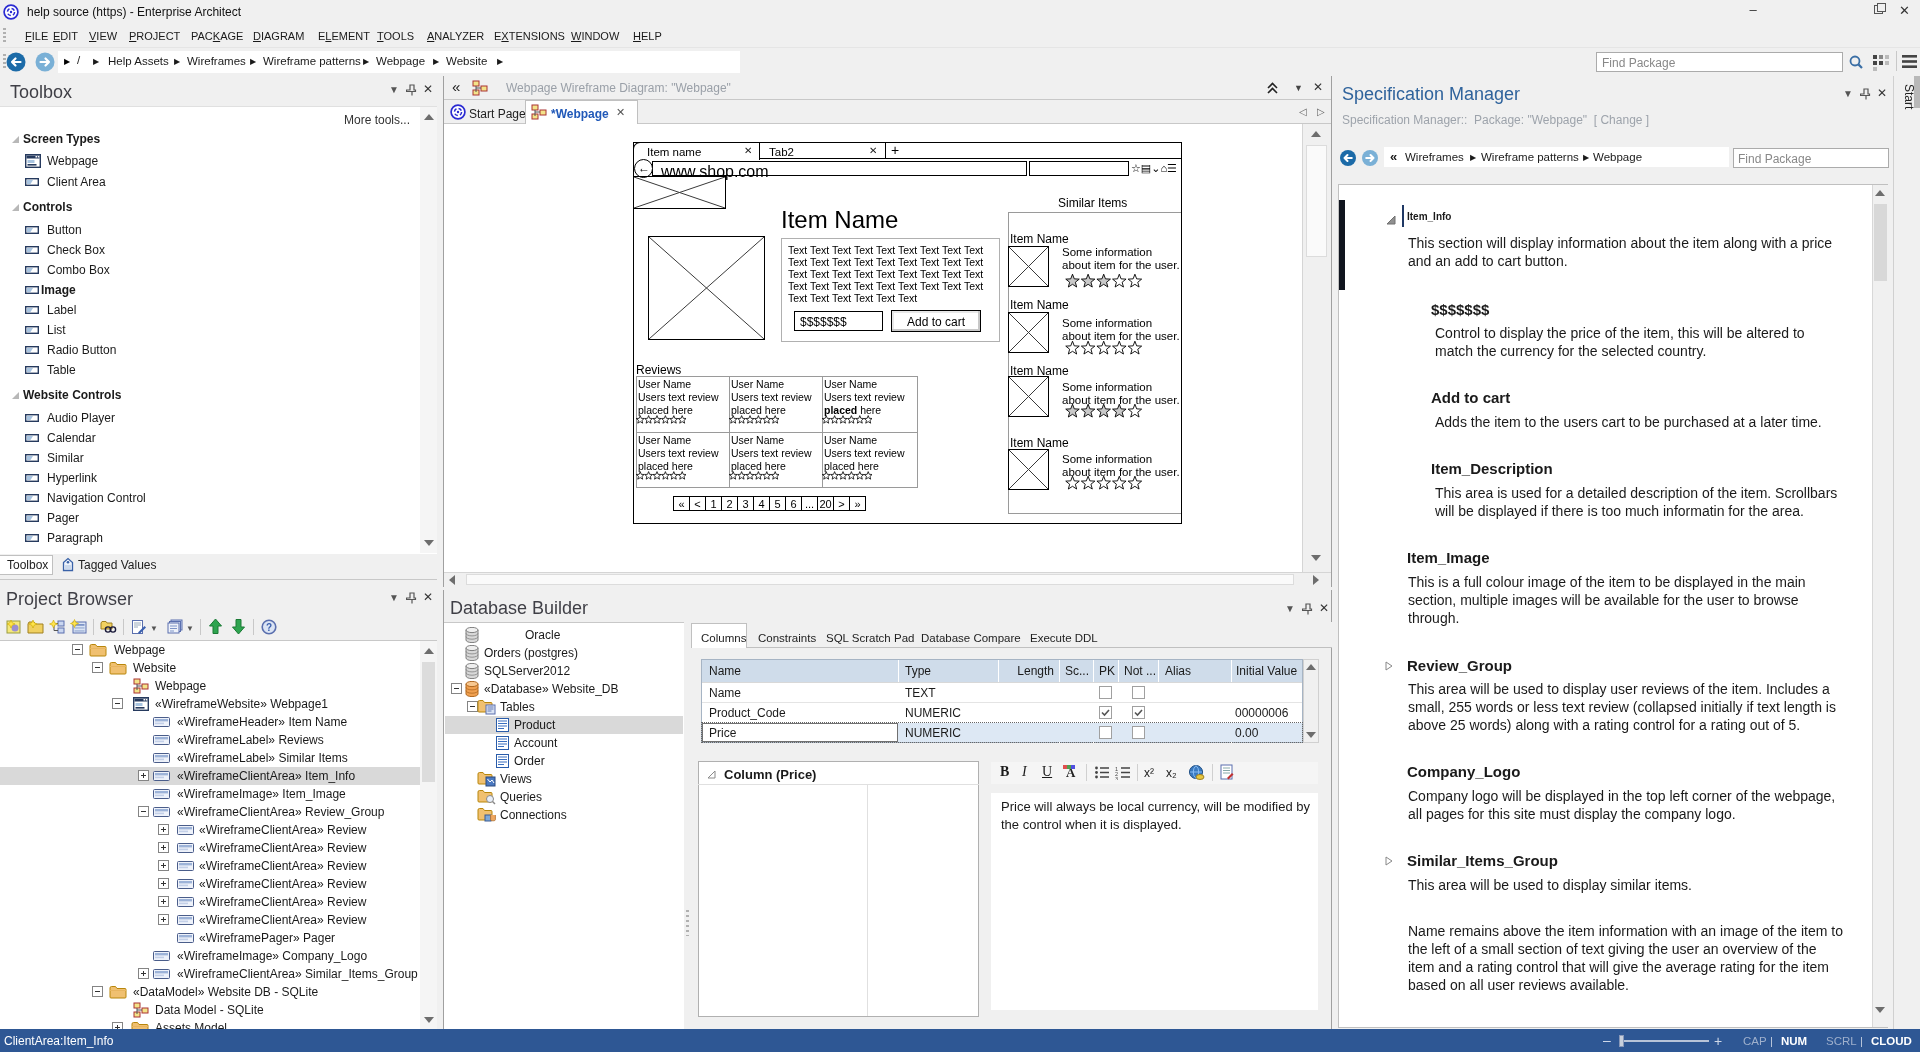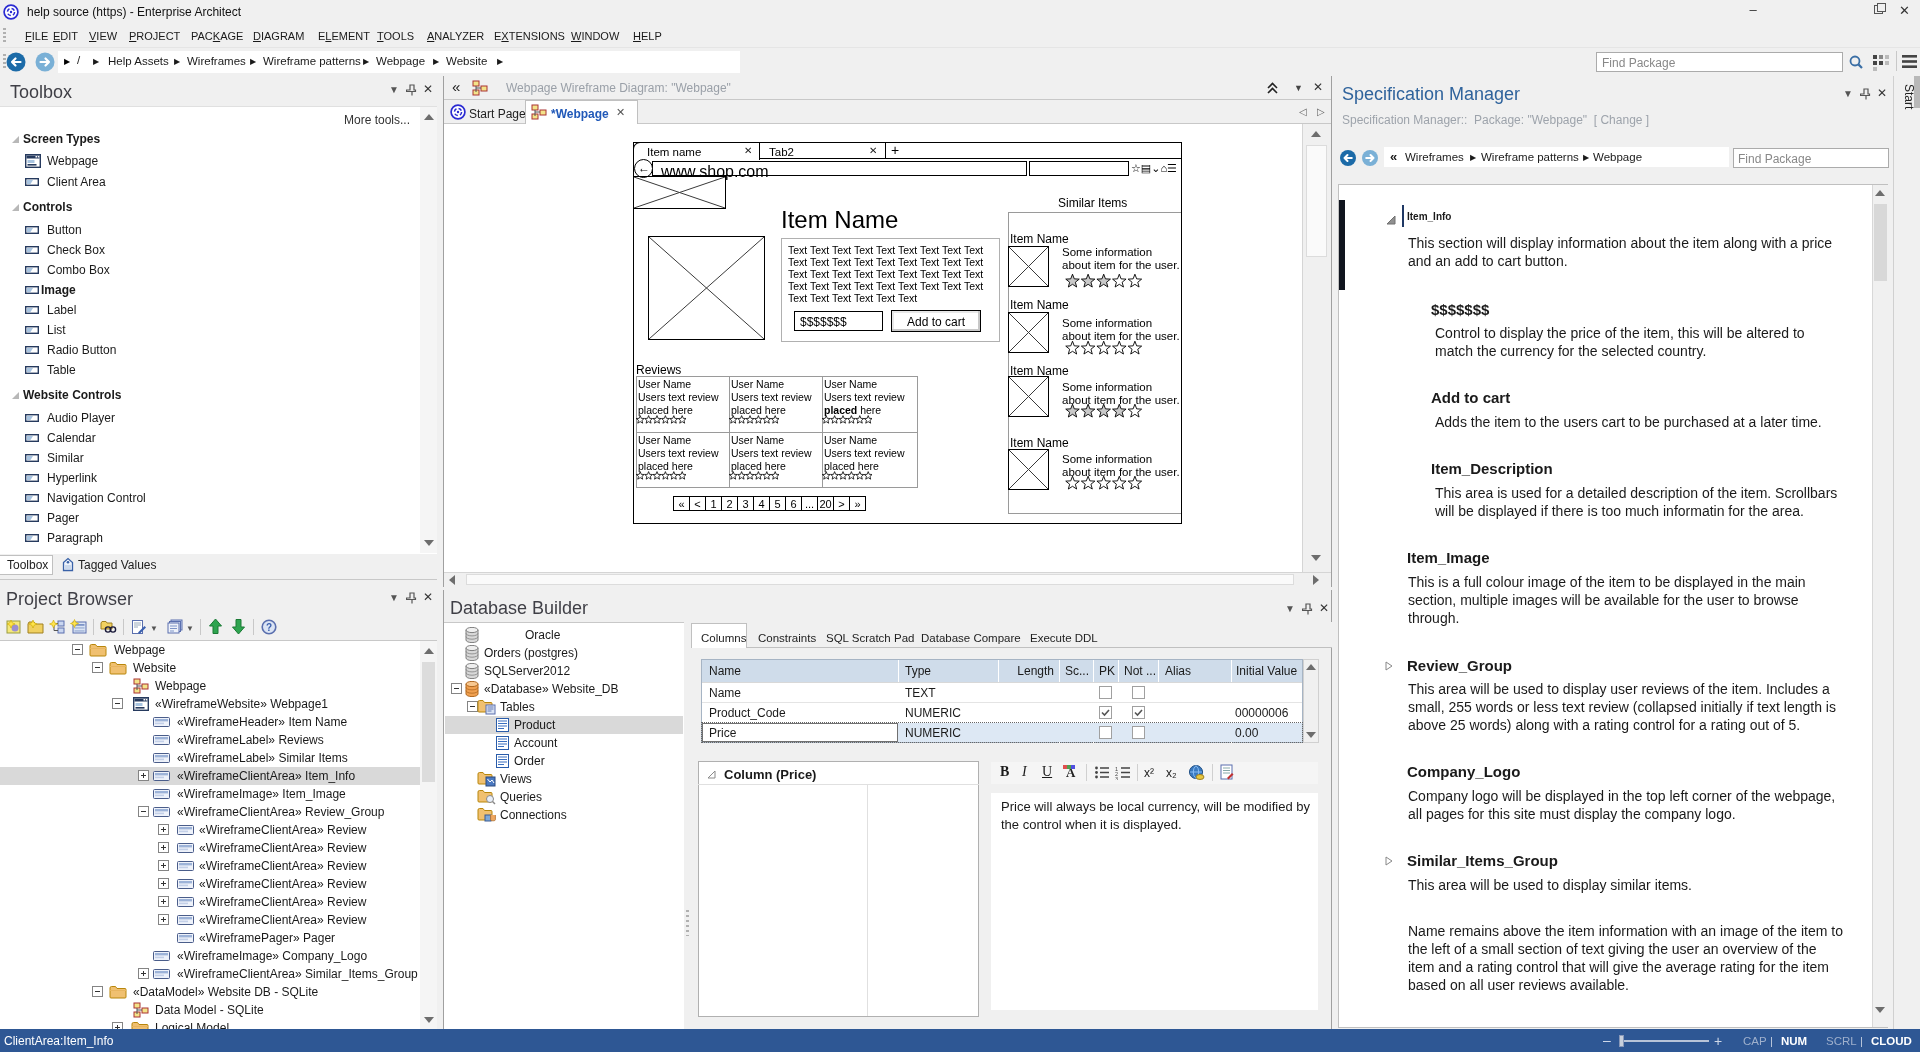--- a/index.html
+++ b/index.html
@@ -474,21 +474,21 @@
         </svg>
   <div class="abs tree-text" style="left:155px;top:423px;">Data Model - SQLite</div>
   <svg class="abs" style="left:112px;top:442px;" width="11" height="11" viewBox="0 0 11 11">
           <rect x="0.5" y="0.5" width="10" height="10" fill="#fff" stroke="#848484"></rect>
           <path d="M5.5 3 L5.5 8 M3 5.5 L8 5.5" stroke="#333"></path>
         </svg>
   <svg class="abs" style="left:131px;top:441px;" width="18" height="14" viewBox="0 0 18 14">
           <path d="M1 3 Q1 1.5 2.5 1.5 L6.5 1.5 L8 3.5 L16 3.5 Q17 3.5 17 4.5 L17 12 Q17 13 16 13 L2 13 Q1 13 1 12 Z" fill="#f0c070" stroke="#b8860b" stroke-width="1"></path>
           <path d="M1 5.5 L17 5.5" stroke="#e8b560" stroke-width="1"></path>
         </svg>
-  <div class="abs tree-text" style="left:155px;top:441px;">Logical Model</div>
+  <div class="abs tree-text" style="left:155px;top:441px;">Assets Model</div>
   </div>
 
   <div class="abs" style="left:420px;top:61px;width:17px;height:389px;background:#f5f5f5;"></div>
   <div class="abs tri-up" style="left:424px;top:68px;"></div>
   <div class="abs" style="left:422px;top:82px;width:13px;height:120px;background:#dcdcdc;"></div>
   <div class="abs tri-down" style="left:424px;top:437px;"></div>
 </div>
 
 <div class="abs" id="diagram" style="left:443px;top:76px;width:889px;height:511px;background:#f0f0f0;border-left:1px solid #a0a0a0;border-right:1px solid #a0a0a0;">
 

